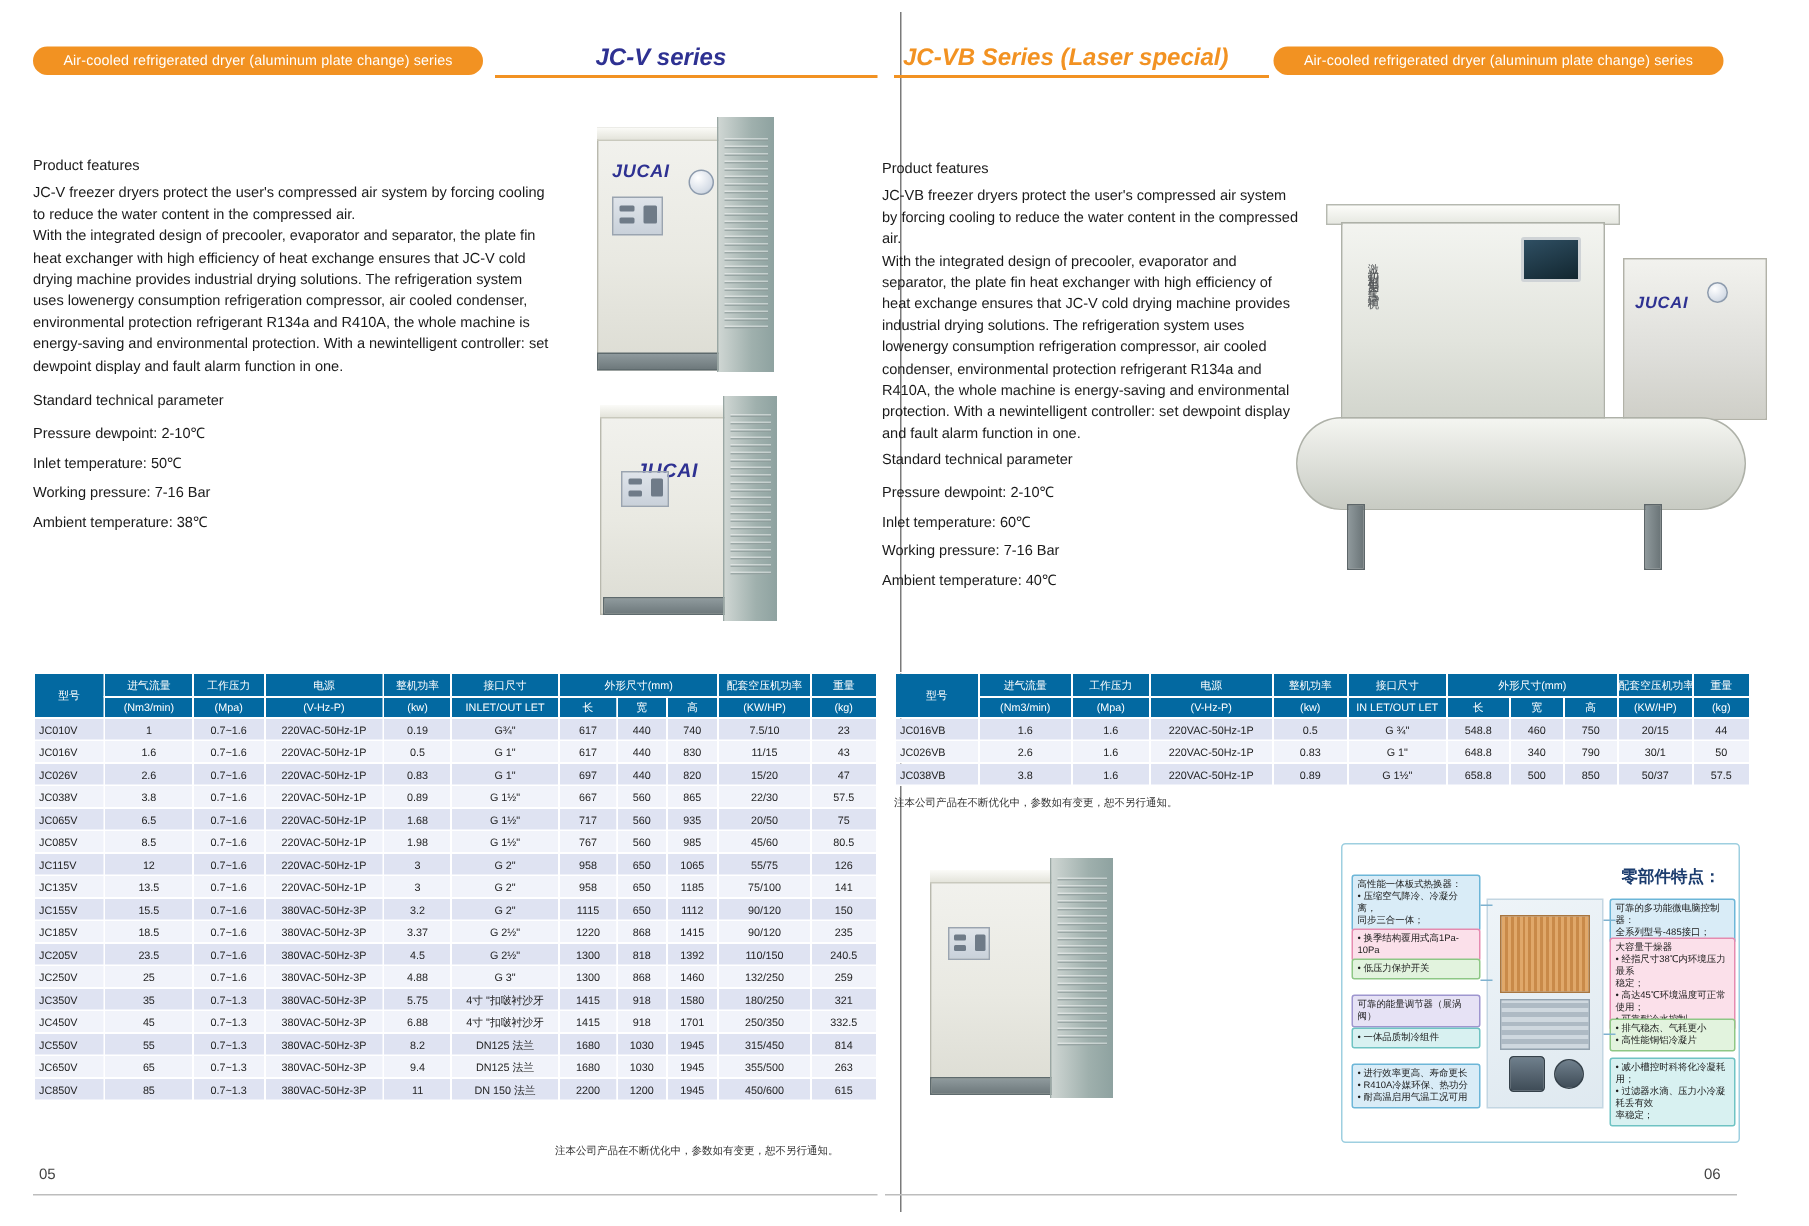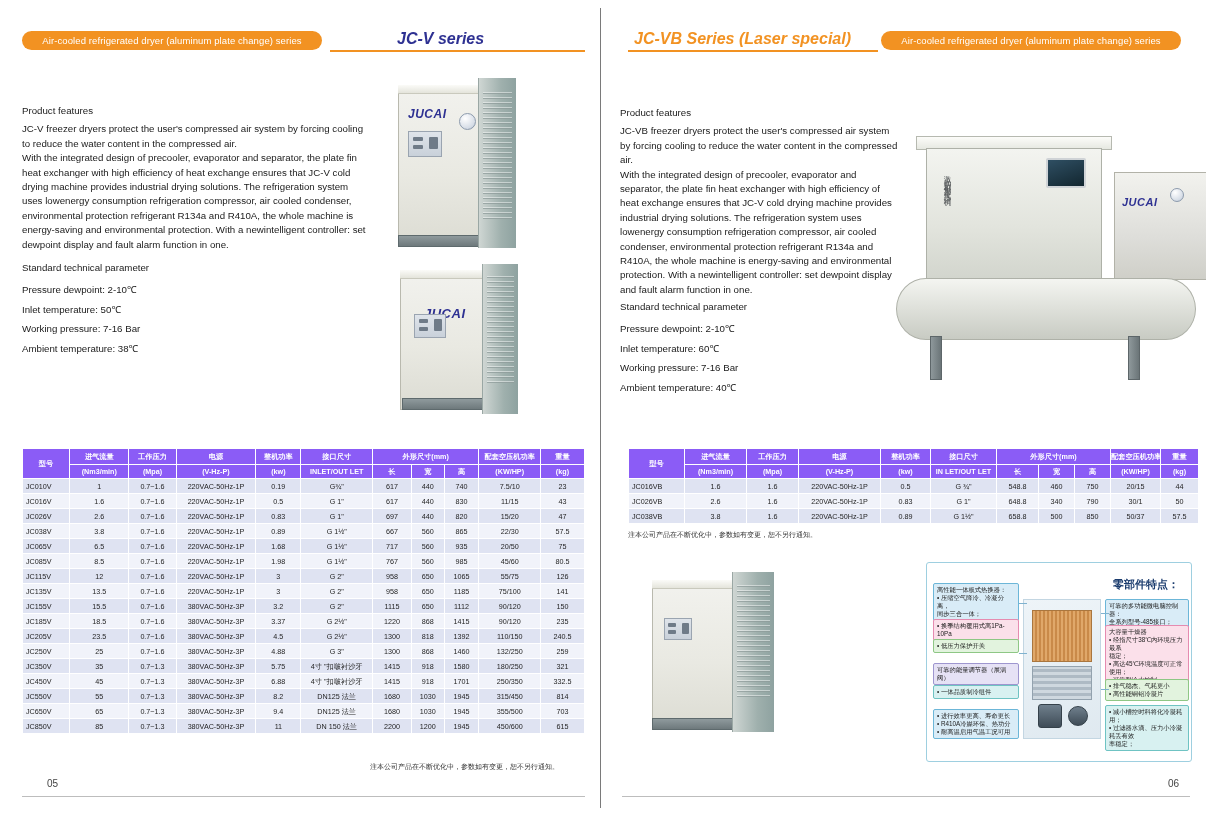--- a/index.html
+++ b/index.html
@@ -7,21 +7,21 @@
   body {
     width:1206px; height:817px;
     background:#ffffff;
     font-family:"Liberation Sans", sans-serif;
     color:#1a1a1a;
     position:relative;
     overflow:hidden;
   }
   .page { position:absolute; top:0; height:817px; }
   .page-left  { left:0;   width:600px; }
-  .page-right { left:606px; width:600px; }
+  .page-right { left:574px; width:600px; }
   .spine { position:absolute; left:600px; top:8px; width:1px; height:800px; background:#7a7a7a; }
 
   
   .ribbon {
     position:absolute;
     height:19px;
     background:#f29222;
     border-radius:10px;
     color:#ffffff;
     font-size:9.5px;
@@ -143,23 +143,23 @@
   table.spec th, table.spec td {
     border:1px solid #ffffff;
     text-align:center;
     padding:0;
     height:15px;
     line-height:9px;
     overflow:hidden;
     white-space:nowrap;
   }
   table.spec thead th {
-    background:#8b5cf6;
+    background:#0369a1;
     color:#ffffff;
-    font-weight:bold;
+    font-weight:normal;
     font-size:7.2px;
     line-height:9.5px;
     padding:1px 0;
   }
   table.spec thead th.h1 { height:16px; }
   table.spec thead th.h2 { height:14px; }
   table.spec tbody tr:nth-child(odd) td  { background:#dfe3f2; }
   table.spec tbody tr:nth-child(even) td { background:#f1f3fa; }
   table.spec td.first { text-align:left; padding-left:3px; }
 
@@ -568,42 +568,42 @@
           <td class="first">JC650V</td>
           <td>65</td>
           <td>0.7~1.3</td>
           <td>380VAC-50Hz-3P</td>
           <td>9.4</td>
           <td>DN125 法兰</td>
           <td>1680</td>
           <td>1030</td>
           <td>1945</td>
           <td>355/500</td>
-          <td>703</td>
+          <td>263</td>
         </tr>
         <tr>
           <td class="first">JC850V</td>
           <td>85</td>
           <td>0.7~1.3</td>
           <td>380VAC-50Hz-3P</td>
           <td>11</td>
           <td>DN 150 法兰</td>
           <td>2200</td>
           <td>1200</td>
           <td>1945</td>
           <td>450/600</td>
           <td>615</td>
         </tr>
       </tbody>
   </table>
 
   <div class="tbl-note" style="left:370px; top:762px;">注本公司产品在不断优化中，参数如有变更，恕不另行通知。</div>
 
   <div class="footrule" style="left:22px; top:796px; width:563px;"></div>
-  <div class="pagenum" style="left:26px; top:778px;margin-left:21px;">05</div>
+  <div class="pagenum" style="left:26px; top:778px;">05</div>
 
 </div>
 
 <div class="page page-right">
 
   <div class="series-title vb" style="left:28px; top:30px;">JC-VB Series (Laser special)</div>
 
   <div class="ribbon" style="left:275px; top:31px; width:300px;">Air-cooled refrigerated dryer (aluminum plate change) series</div>
 
   <div class="rule" style="left:22px; top:50px; width:250px;"></div>

